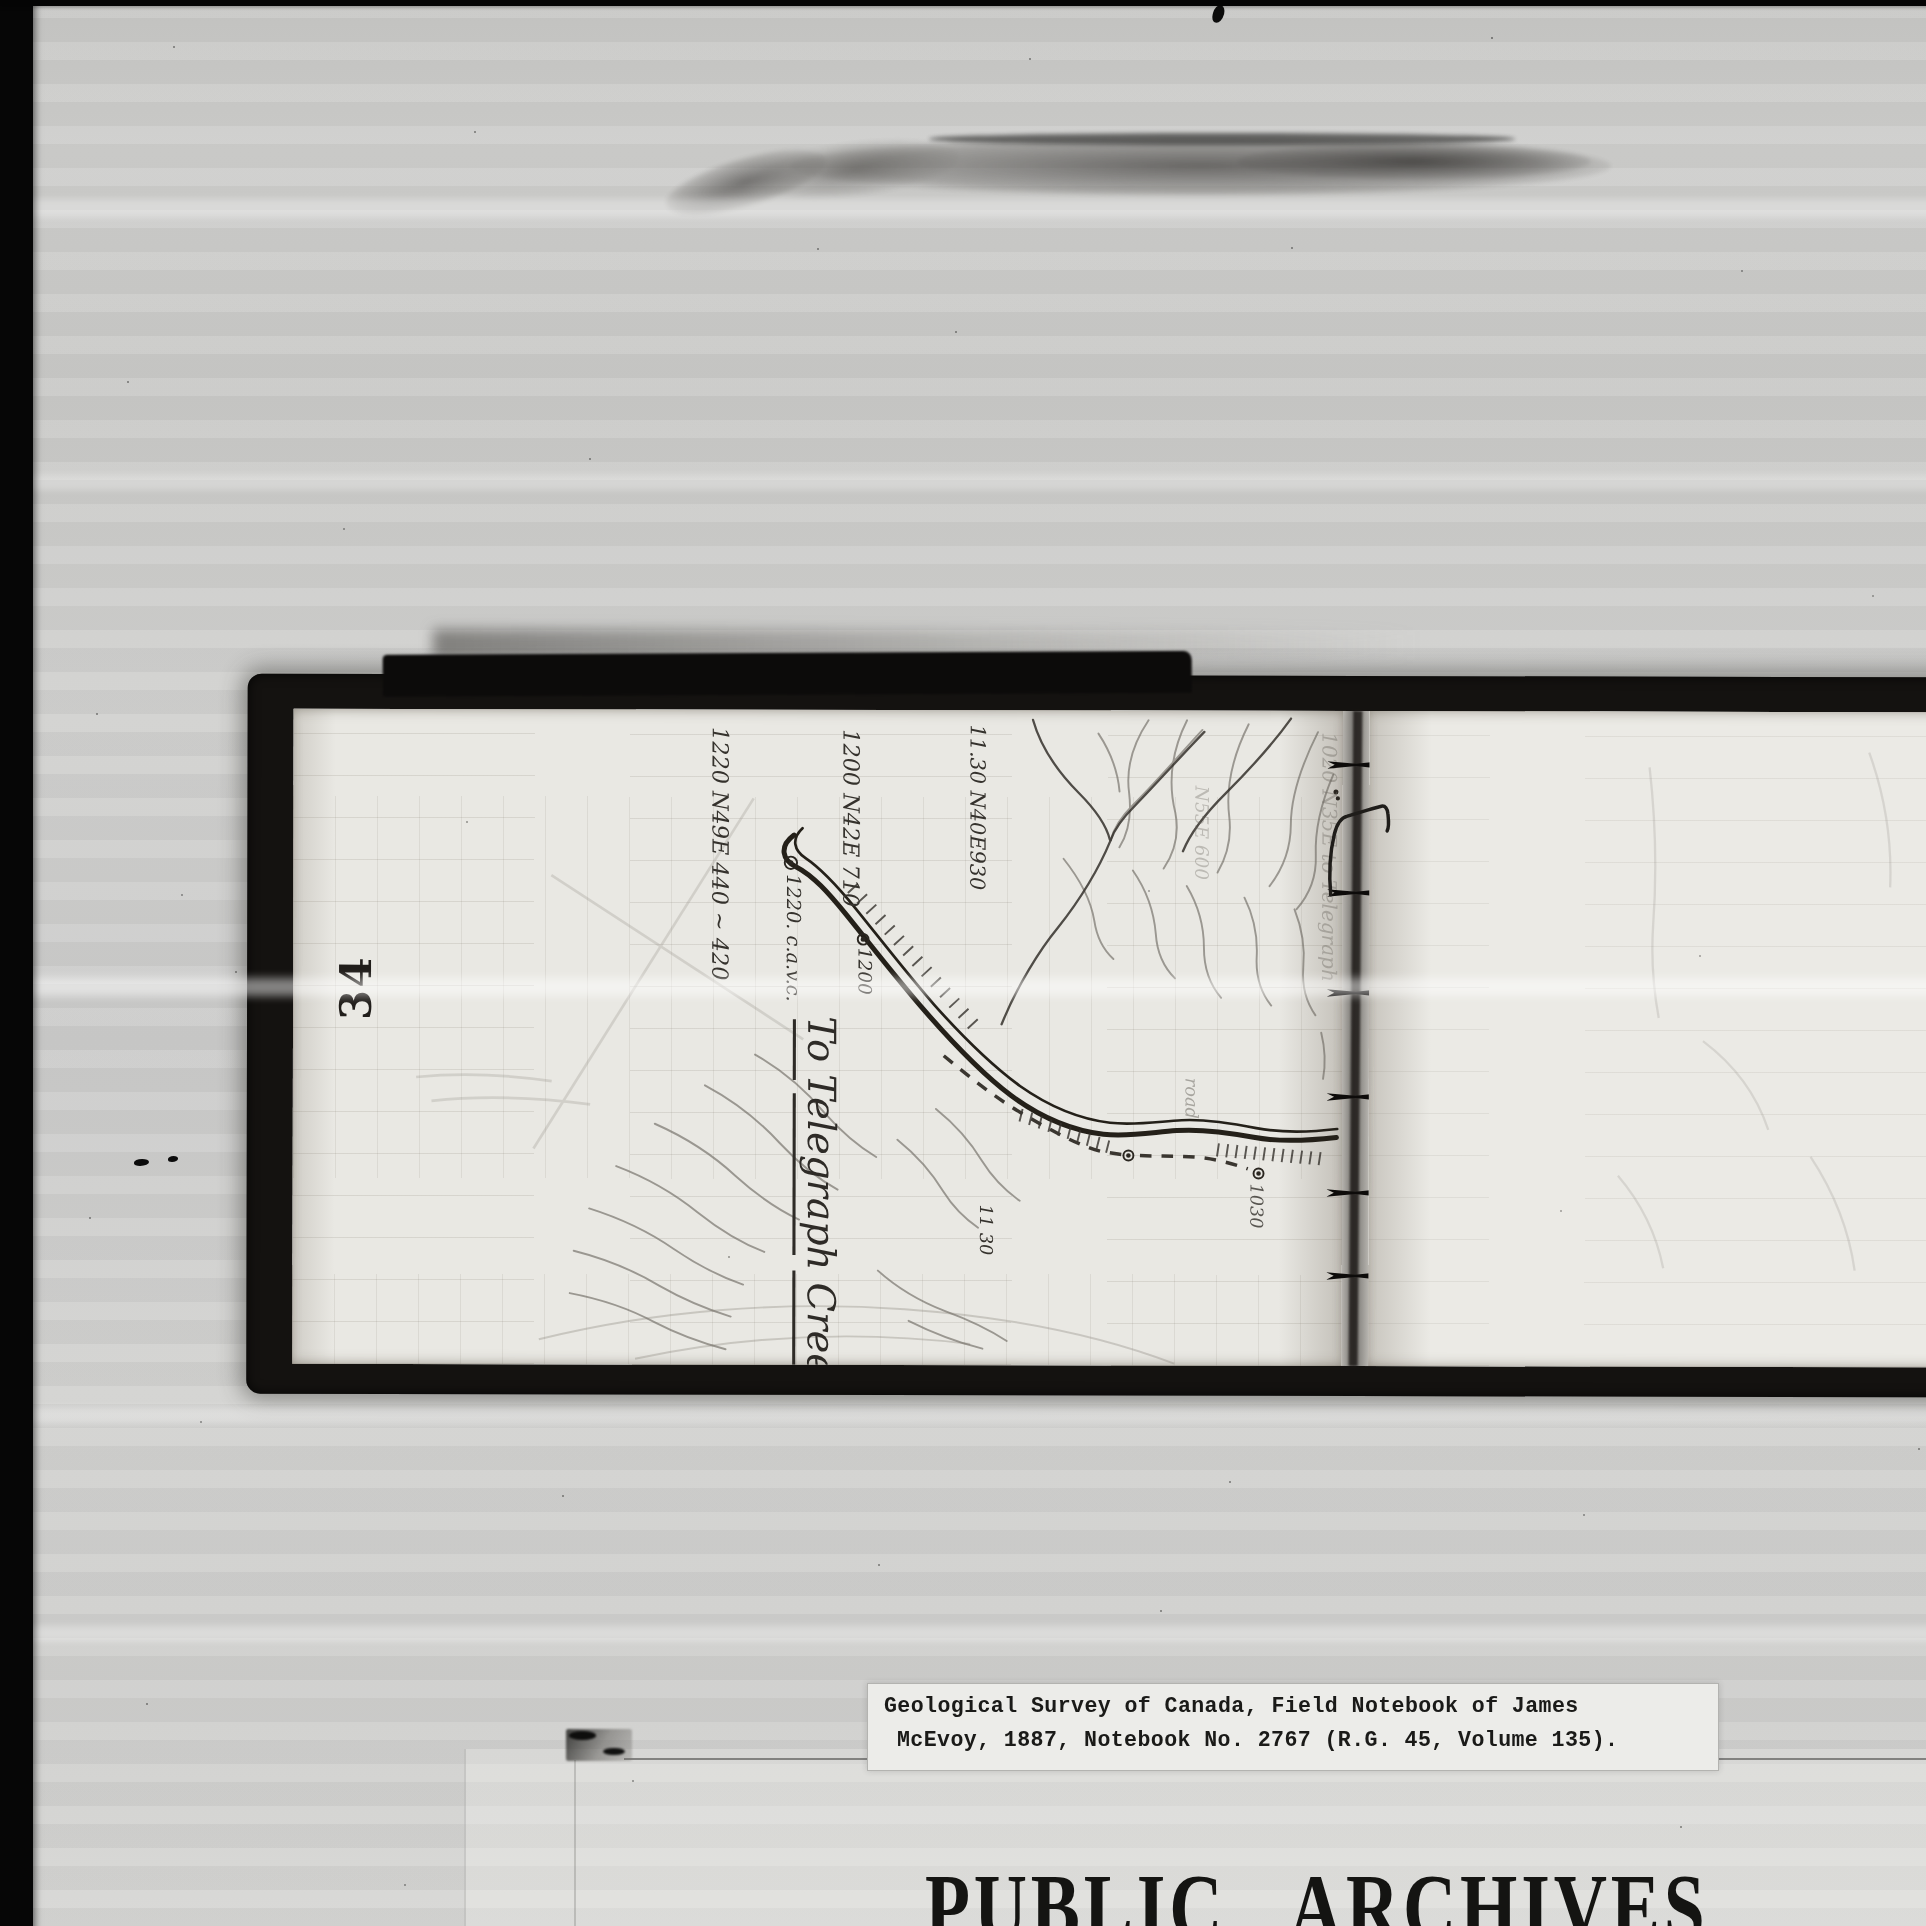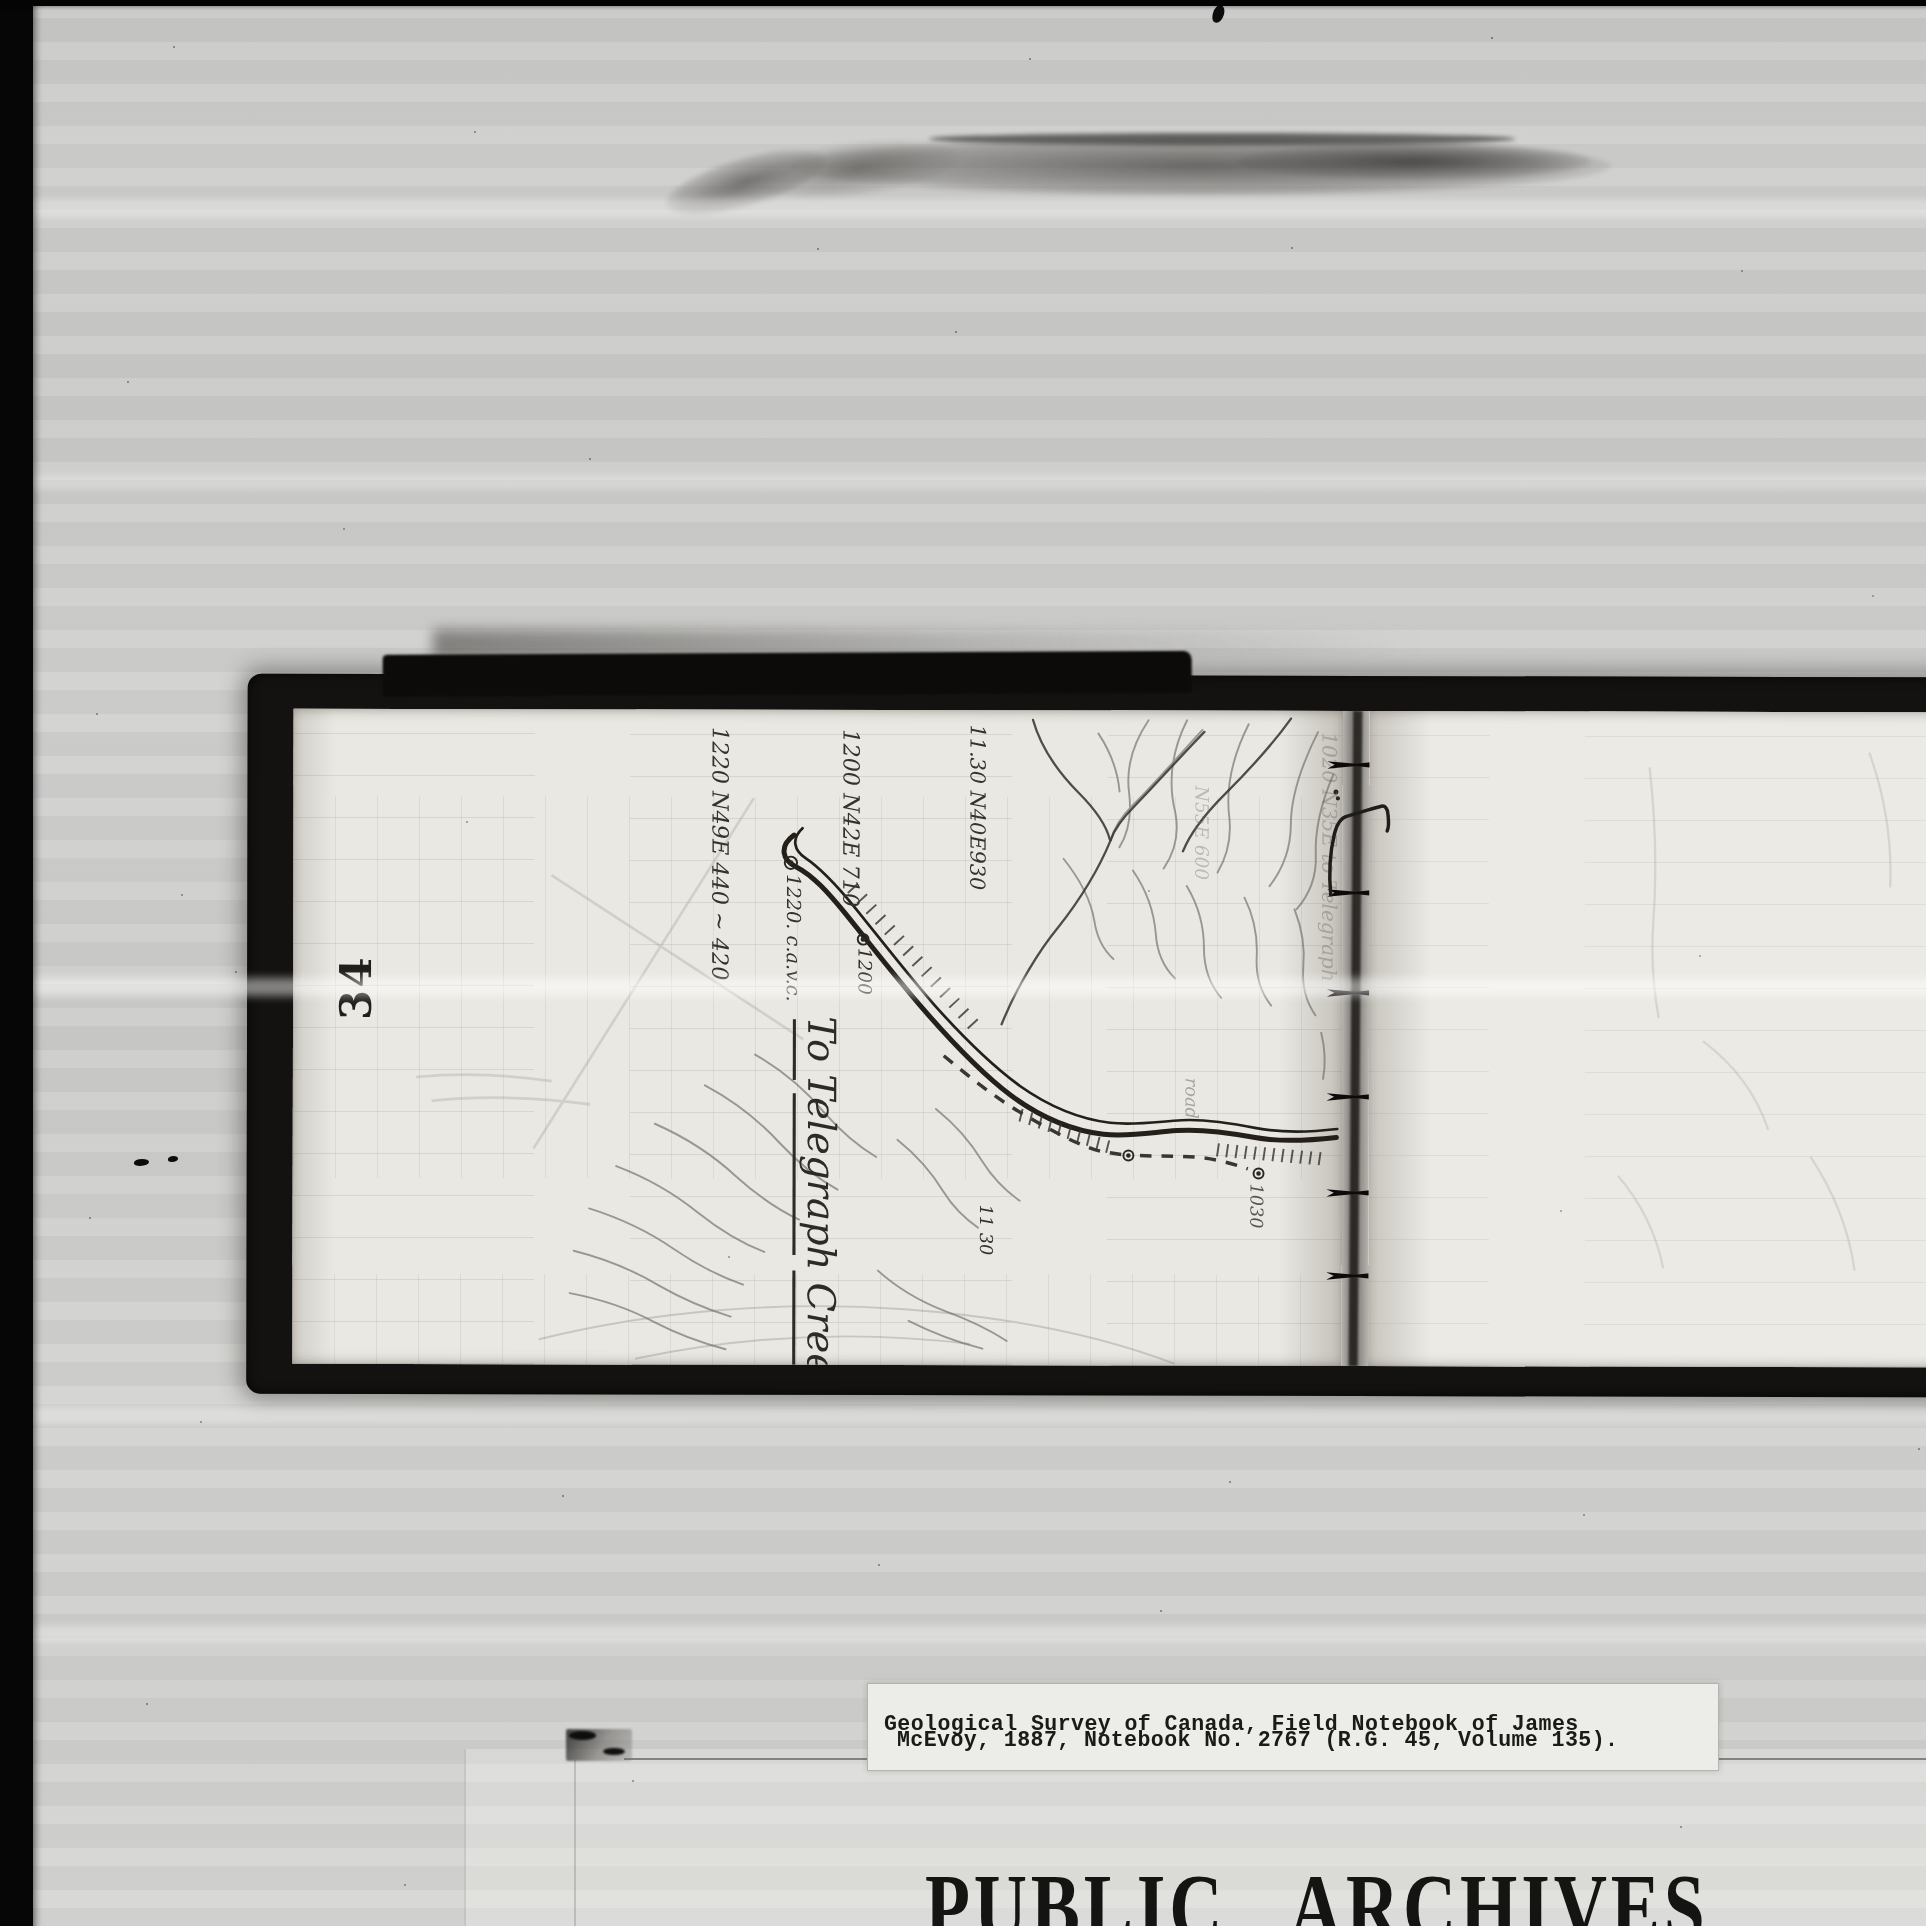--- a/index.html
+++ b/index.html
@@ -58,21 +58,21 @@
   .edge-v{position:absolute;width:1.5px;background:rgba(90,90,88,.25);}
   .edge-h{position:absolute;height:1.5px;background:rgba(60,60,58,.55);}
   .patch{left:566px;top:1729px;width:66px;height:32px;filter:blur(0.8px);
     background:linear-gradient(120deg,rgba(40,40,38,.85),rgba(90,88,84,.5) 55%,rgba(120,118,114,.3));border-radius:2.3px;}
   .patch .b1{position:absolute;left:3.1px;top:2.3px;width:27px;height:8.5px;background:#0e0e0d;border-radius:50%;}
   .patch .b2{position:absolute;left:37px;top:18.5px;width:21.6px;height:7.7px;background:#111110;border-radius:50%;}
   .caption-card{left:867px;top:1683px;width:850px;height:86px;background:#ecece9;
     border:1.2px solid rgba(100,100,98,.42);box-shadow:0 0 6.2px rgba(40,40,38,.18);}
   .caption-card .ln{position:absolute;left:16px;white-space:nowrap;
     font-family:"Liberation Mono",monospace;font-size:21.6px;font-weight:700;letter-spacing:0.4px;color:#1a1a18;}
-  .cap1{top:28px;}
+  .cap1{top:10px;}
   .cap2{top:44px;margin-left:13px;}
   .stamp{position:absolute;white-space:nowrap;font-family:"Liberation Serif",serif;font-weight:700;color:#141412;transform-origin:left top;}
   .stamp1{left:925px;top:1854px;font-size:76px;letter-spacing:3.9px;word-spacing:46px;transform:scale(.97,1.24);}
   
   .band{pointer-events:none;}
   
   .dust{left:0;top:0;width:1.9px;height:1.9px;border-radius:50%;background:transparent;
     box-shadow:173px 46px rgba(28,28,26,.5),474px 131px rgba(28,28,26,.5),1029px 58px rgba(28,28,26,.5),
     1491px 37px rgba(28,28,26,.55),1988px 162px rgba(28,28,26,.5),2327px 100px rgba(28,28,26,.5),
     127px 381px rgba(28,28,26,.5),343px 528px rgba(28,28,26,.45),589px 458px rgba(28,28,26,.5),

